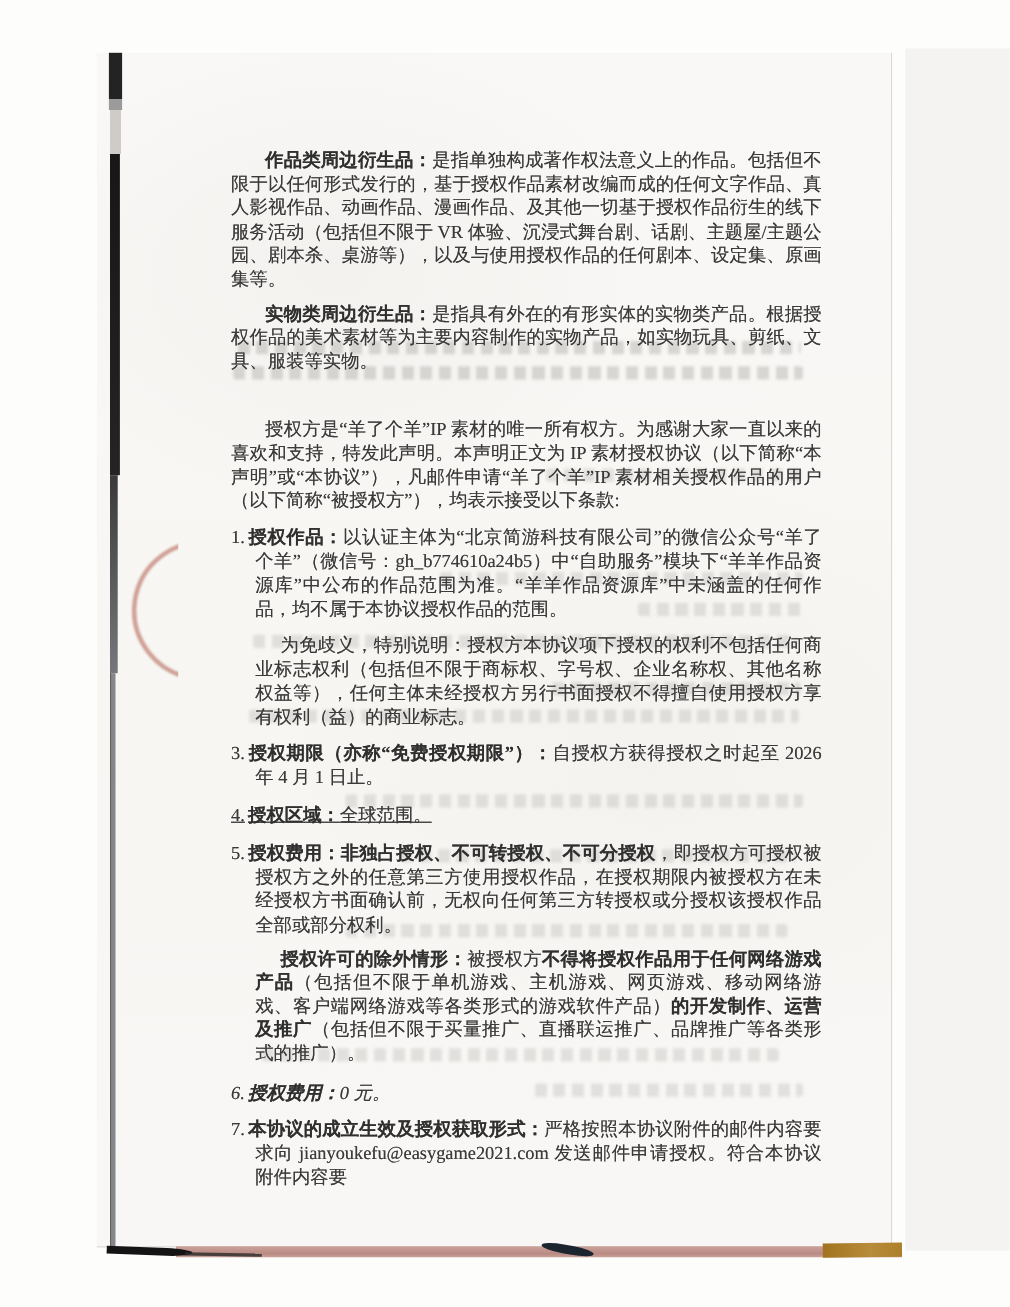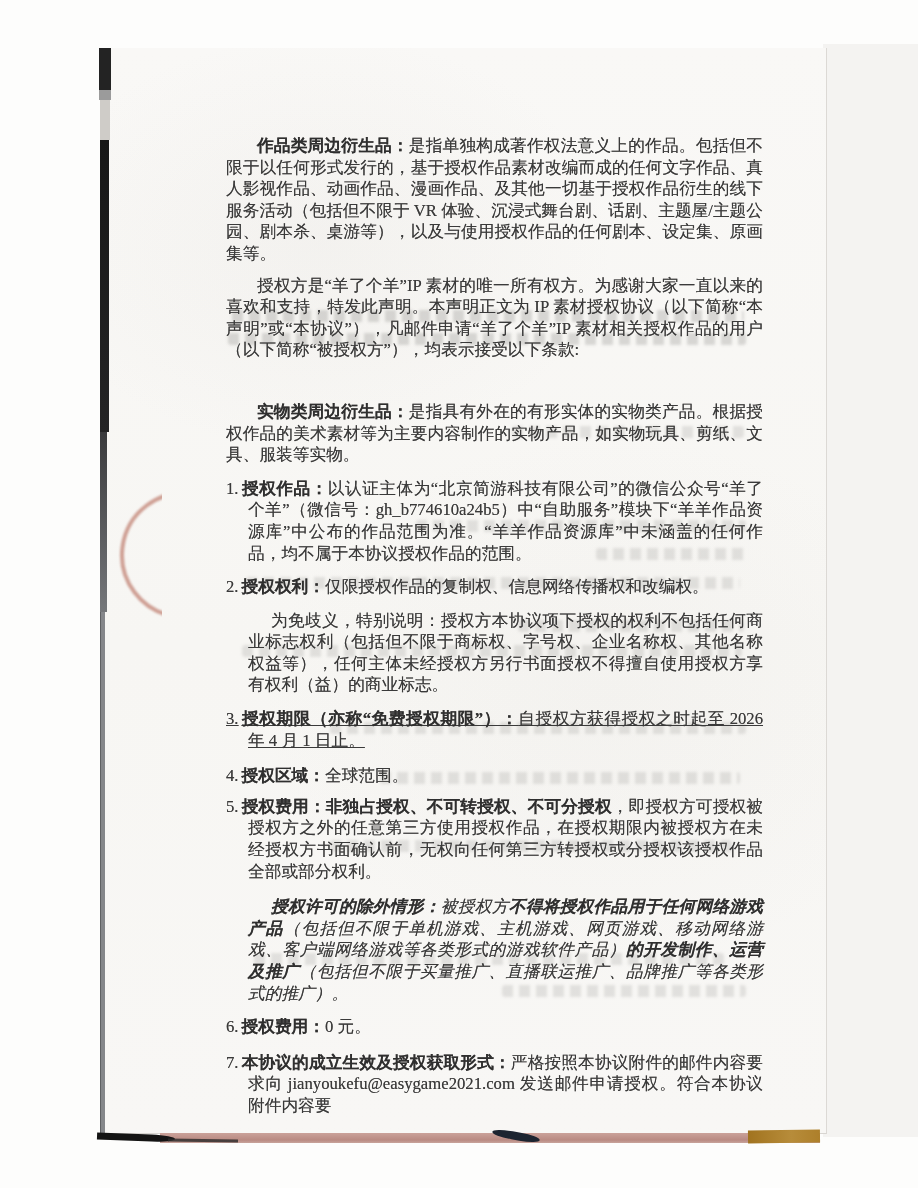--- a/index.html
+++ b/index.html
@@ -5,21 +5,21 @@
   html,body{margin:0;padding:0;}
   body{
     width:918px;height:1188px;overflow:hidden;
     background:#fdfdfc;
     font-family:"Liberation Serif","DejaVu Serif",serif;
   }
   .scene{position:relative;width:918px;height:1188px;overflow:hidden;}
 
   
   .paper{
-    position:absolute;left:104px;top:48px;width:722px;height:1085px;
+    position:absolute;left:88px;top:48px;width:722px;height:1085px;
     background:
       radial-gradient(420px 300px at 30% 18%, rgba(195,190,183,0.10), rgba(195,190,183,0) 70%),
       radial-gradient(500px 380px at 70% 60%, rgba(200,196,190,0.08), rgba(200,196,190,0) 70%),
       linear-gradient(180deg,#f9f8f6 0%,#f7f6f3 55%,#f8f7f5 100%);
     border-right:1px solid #dcd9d5;
     border-bottom:1px solid #d8d5d1;
   }
   .rightzone{position:absolute;left:823px;top:44px;width:95px;height:1093px;background:#f4f3f1;}
 
   
@@ -92,24 +92,23 @@
     <div class="streak" style="left:414px;top:572px;width:226px;"></div>
     <div class="streak" style="left:138px;top:597px;width:500px;"></div>
     <div class="streak" style="left:226px;top:674px;width:416px;"></div>
     <div class="streak" style="left:276px;top:724px;width:360px;"></div>
     <div class="streak" style="left:226px;top:792px;width:402px;"></div>
     <div class="streak" style="left:150px;top:905px;width:470px;"></div>
     <div class="streak" style="left:398px;top:937px;width:244px;"></div>
 
     <div class="doc">
         <p class="blk para"><span class="b">作品类周边衍生品：</span><span>是指单独构成著作权法意义上的作品。包括但不限于以任何形式发行的，基于授权作品素材改编而成的任何文字作品、真人影视作品、动画作品、漫画作品、及其他一切基于授权作品衍生的线下服务活动（包括但不限于 VR 体验、沉浸式舞台剧、话剧、主题屋/主题公园、剧本杀、桌游等），以及与使用授权作品的任何剧本、设定集、原画集等。</span></p>
+        <p class="blk para"><span class="b">实物类周边衍生品：</span><span>是指具有外在的有形实体的实物类产品。根据授权作品的美术素材等为主要内容制作的实物产品，如实物玩具、剪纸、文具、服装等实物。</span></p>
         <p class="blk para"><span>授权方是“羊了个羊”IP 素材的唯一所有权方。为感谢大家一直以来的喜欢和支持，特发此声明。本声明正文为 IP 素材授权协议（以下简称“本声明”或“本协议”），凡邮件申请“羊了个羊”IP 素材相关授权作品的用户（以下简称“被授权方”），均表示接受以下条款:</span></p>
-        <p class="blk para"><span class="b">实物类周边衍生品：</span><span>是指具有外在的有形实体的实物类产品。根据授权作品的美术素材等为主要内容制作的实物产品，如实物玩具、剪纸、文具、服装等实物。</span></p>
         <p class="blk item"><span class="num">1.</span><span class="b">授权作品：</span><span>以认证主体为“北京简游科技有限公司”的微信公众号“羊了个羊”（微信号：</span><span>gh_b774610a24b5</span><span>）中“自助服务”模块下“羊羊作品资源库”中公布的作品范围为准。“羊羊作品资源库”中未涵盖的任何作品，均不属于本协议授权作品的范围。</span></p>
-        <p class="blk item"><span class="num">2.</span><span class="b">授权权利：</span><span>仅限授权作品的复制权、信息网络传播权和改编权。</span></p>
         <p class="blk sub"><span>为免歧义，特别说明：授权方本协议项下授权的权利不包括任何商业标志权利（包括但不限于商标权、字号权、企业名称权、其他名称权益等），任何主体未经授权方另行书面授权不得擅自使用授权方享有权利（益）的商业标志。</span></p>
         <p class="blk item"><span class="num">3.</span><span class="b">授权期限（亦称“免费授权期限”）：</span><span>自授权方获得授权之时起至 2026 年 4 月 1 日止。</span></p>
         <p class="blk item"><span class="num">4.</span><span class="b">授权区域：</span><span>全球范围。</span></p>
         <p class="blk item"><span class="num">5.</span><span class="b">授权费用：</span><span class="b">非独占授权、不可转授权、不可分授权</span><span>，即授权方可授权被授权方之外的任意第三方使用授权作品，在授权期限内被授权方在未经授权方书面确认前，无权向任何第三方转授权或分授权该授权作品全部或部分权利。</span></p>
         <p class="blk sub"><span class="b">授权许可的除外情形：</span><span>被授权方</span><span class="b">不得将授权作品用于任何网络游戏产品</span><span>（包括但不限于单机游戏、主机游戏、网页游戏、移动网络游戏、客户端网络游戏等各类形式的游戏软件产品）</span><span class="b">的开发制作、运营及推广</span><span>（包括但不限于买量推广、直播联运推广、品牌推广等各类形式的推广）。</span></p>
         <p class="blk item"><span class="num">6.</span><span class="b">授权费用：</span><span>0 元。</span></p>
         <p class="blk item"><span class="num">7.</span><span class="b">本协议的成立生效及授权获取形式：</span><span>严格按照本协议附件的邮件内容要求向 </span><span>jianyoukefu@easygame2021.com</span><span> 发送邮件申请授权。符合本协议附件内容要</span></p>
       </div>
   </div>
 

